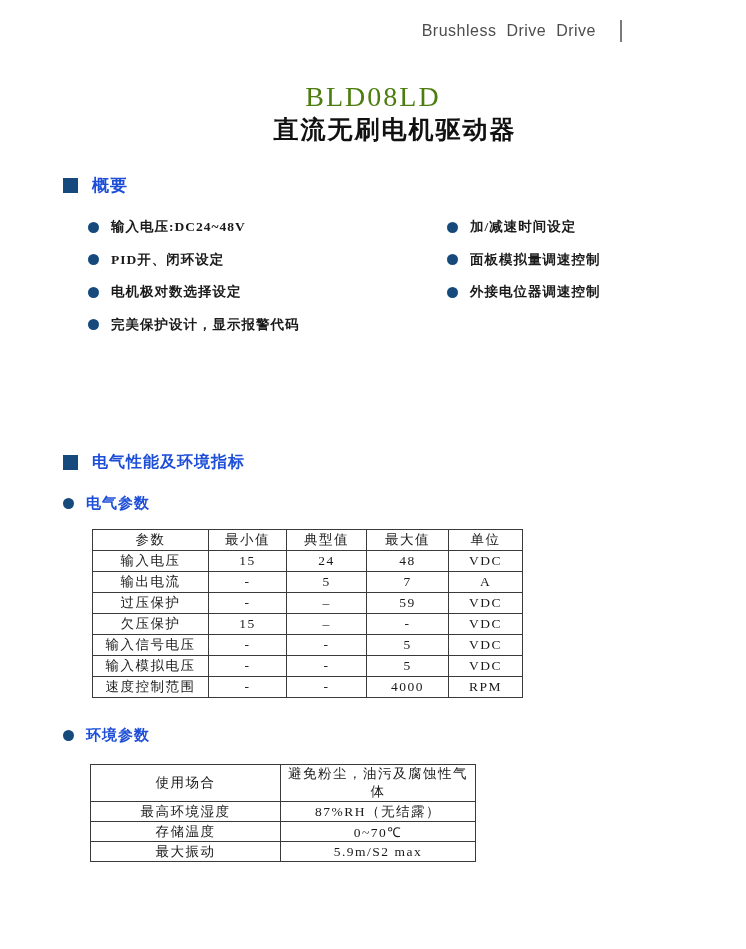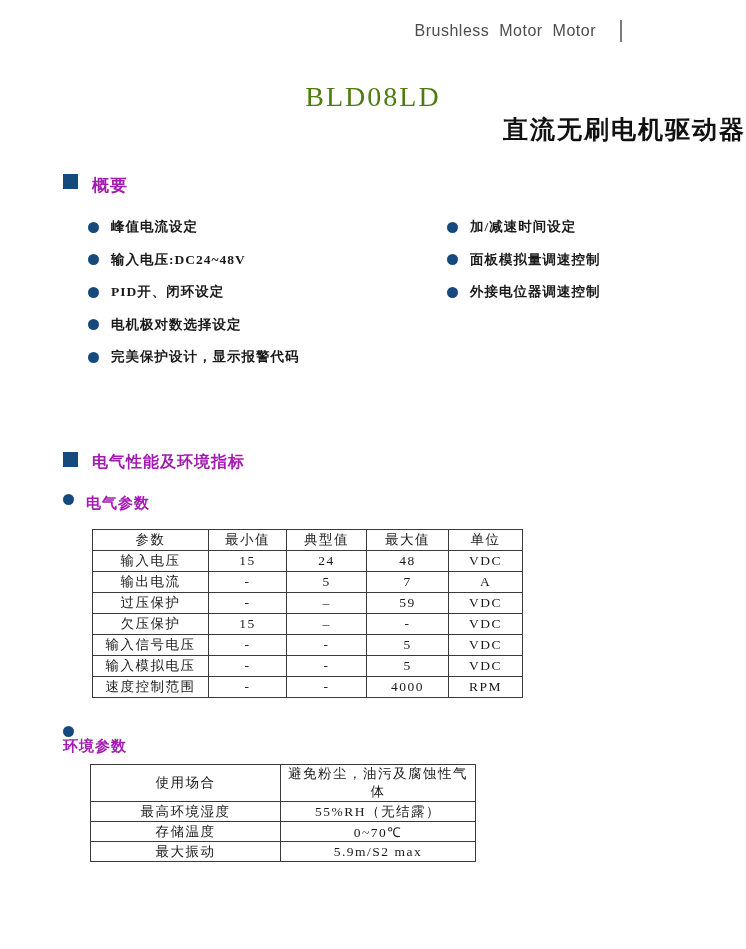--- a/index.html
+++ b/index.html
@@ -20,37 +20,37 @@
     font-size:16px; color:#4d4d4d; letter-spacing:0.5px; word-spacing:5px;
   }
   .hbar { width:2px; height:22px; background:#7a7a7a; margin-left:24px; }
 
   
   .model {
     position:absolute; top:81px; left:0; width:100%; text-align:center;
     font-family:"Liberation Serif", serif; font-size:28px; letter-spacing:2px; color:#4d7c0f;
   }
   .product {
-    position:absolute; top:113px; left:0; width:100%; text-align:right;
+    position:absolute; top:113px; left:0; width:100%; text-align:center;
     font-family:Liberation Mono, monospace; font-weight:bold; font-size:25px;
     letter-spacing:2px; color:#111;padding-left:44px;
   }
 
   
   .sec, .subsec {
-    position:absolute; display:flex; align-items:flex-start;
-    font-family:"Liberation Sans", sans-serif; font-weight:bold; color:#a21caf;
+    position:absolute; display:flex; align-items:center;
+    font-family:"Liberation Sans", sans-serif; font-weight:bold; color:#1d4ed8;
     letter-spacing:1px;
   }
   .sq { width:15px; height:15px; background:#164a7c; margin-right:14px; flex:none; }
   .dot { width:11px; height:11px; border-radius:50%; background:#164a7c; margin-right:12px; flex:none; }
   #sec-overview { left:63px; top:174px; font-size:17px; }
   #sec-specs    { left:63px; top:452px; font-size:16px; }
   #sub-elec     { left:63px; top:494px; font-size:15px; }
-  #sub-env      { left:63px; top:726px; font-size:15px;flex-direction:column; }
+  #sub-env      { left:63px; top:726px; font-size:15px; }
 
   
   .features { position:absolute; top:211px; }
   #features-left  { left:88px; }
   #features-right { left:447px; }
   .feature { display:flex; align-items:center; height:32.5px; }
   .feature-text {
     font-family:"Liberation Serif", serif; font-weight:bold;
     font-size:13.5px; letter-spacing:1px; white-space:nowrap;
   }
@@ -66,37 +66,33 @@
   #tbl-elec tr { height:21px; }
   #tbl-env  { left:90px; top:764px; width:385px; }
   #tbl-env tr { height:20px; }
 </style>
 </head>
 <body>
 
 <div class="page">
 
   <div class="doc-header">
-    <span class="brand">Brushless Motor Motor</span>
+    <span class="brand">Brushless Drive Drive</span>
     <span class="hbar"></span>
   </div>
 
   <div class="model">BLD08LD</div>
   <div class="product">直流无刷电机驱动器</div>
 
   <div class="sec" id="sec-overview">
     <span class="sq"></span>
     <span>概要</span>
   </div>
 
   <div class="features" id="features-left">
-    <div class="feature">
-      <span class="dot"></span>
-      <span class="feature-text">峰值电流设定</span>
-    </div>
     <div class="feature">
       <span class="dot"></span>
       <span class="feature-text">输入电压:DC24~48V</span>
     </div>
     <div class="feature">
       <span class="dot"></span>
       <span class="feature-text">PID开、闭环设定</span>
     </div>
     <div class="feature">
       <span class="dot"></span>
@@ -211,21 +207,21 @@
         <col style="width:190px">
         <col style="width:195px">
       </colgroup>
     <tbody>
     <tr>
       <td>使用场合</td>
       <td>避免粉尘，油污及腐蚀性气体</td>
     </tr>
     <tr>
       <td>最高环境湿度</td>
-      <td>55%RH（无结露）</td>
+      <td>87%RH（无结露）</td>
     </tr>
     <tr>
       <td>存储温度</td>
       <td>0~70℃</td>
     </tr>
     <tr>
       <td>最大振动</td>
       <td>5.9m/S2 max</td>
     </tr>
   </tbody>

